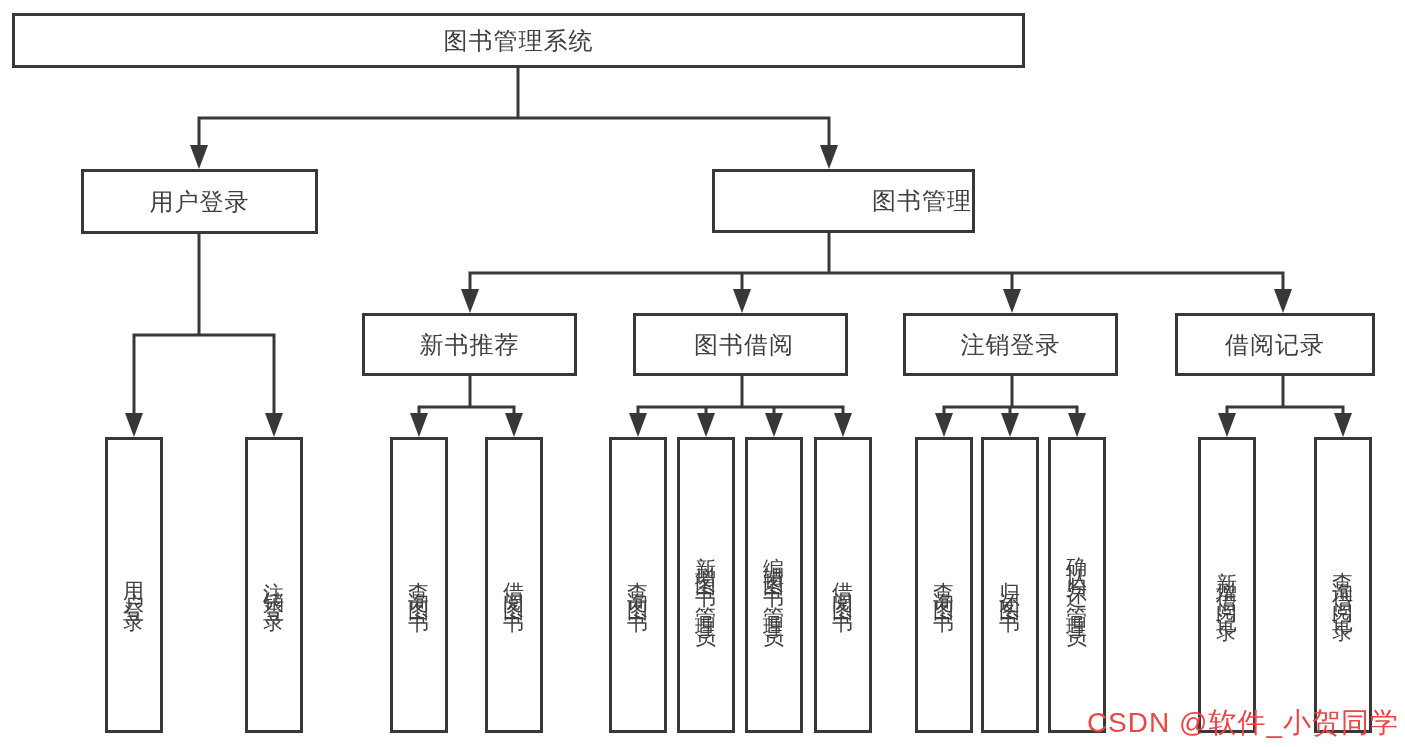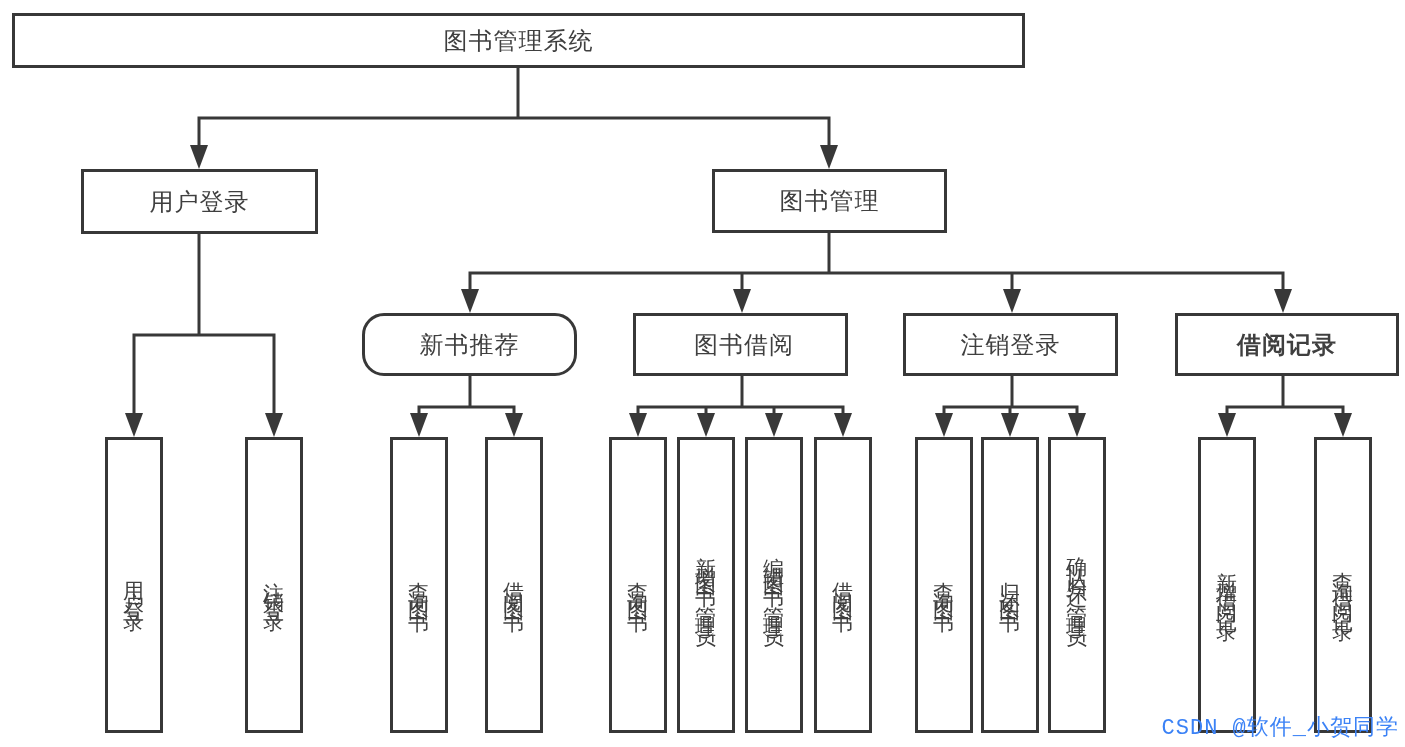--- a/index.html
+++ b/index.html
@@ -38,26 +38,25 @@
     text-orientation: mixed;
     font-size: 21px;
     letter-spacing: 10px;
     line-height: 1;
     white-space: nowrap;
   }
   .watermark {
     position: absolute;
     right: 6px;
     bottom: 5px;
-    font-size: 22px;
-    color: #3b82f6;
+    font-size: 28px;
+    color: #ef4444;
     letter-spacing: 1px;
     white-space: nowrap;
     z-index: 10;
-    font-family: Liberation Mono, monospace;
   }
 </style>
 </head>
 <body>
 
 <div class="canvas">
 
   <svg class="connectors" viewBox="0 0 1405 747" xmlns="http://www.w3.org/2000/svg">
     <g stroke="#383838" stroke-width="3" fill="none">
 
@@ -111,34 +110,34 @@
     </g>
   </svg>
 
   <div class="box" style="left:12px; top:13px; width:1013px; height:55px;">
     <span class="hlabel">图书管理系统</span>
   </div>
 
   <div class="box" style="left:81px; top:169px; width:237px; height:65px;">
     <span class="hlabel">用户登录</span>
   </div>
-  <div class="box" style="left:712px; top:169px; width:235px; height:64px;">
+  <div class="box" style="left:712px; top:169px; width:263px; height:64px;justify-content:flex-end;">
     <span class="hlabel">图书管理</span>
   </div>
 
-  <div class="box" style="left:362px; top:313px; width:215px; height:63px;border-radius:22px;">
+  <div class="box" style="left:362px; top:313px; width:215px; height:63px;">
     <span class="hlabel">新书推荐</span>
   </div>
   <div class="box" style="left:633px; top:313px; width:215px; height:63px;padding-left:7px;">
     <span class="hlabel">图书借阅</span>
   </div>
   <div class="box" style="left:903px; top:313px; width:215px; height:63px;">
     <span class="hlabel">注销登录</span>
   </div>
-  <div class="box" style="left:1175px; top:313px; width:224px; height:63px;font-weight:bold;">
+  <div class="box" style="left:1175px; top:313px; width:200px; height:63px;">
     <span class="hlabel">借阅记录</span>
   </div>
 
   <div class="box vbox" style="left:105px; top:437px;">
     <span class="vlabel">用户登录</span>
   </div>
   <div class="box vbox" style="left:245px; top:437px;">
     <span class="vlabel">注销登录</span>
   </div>
 

